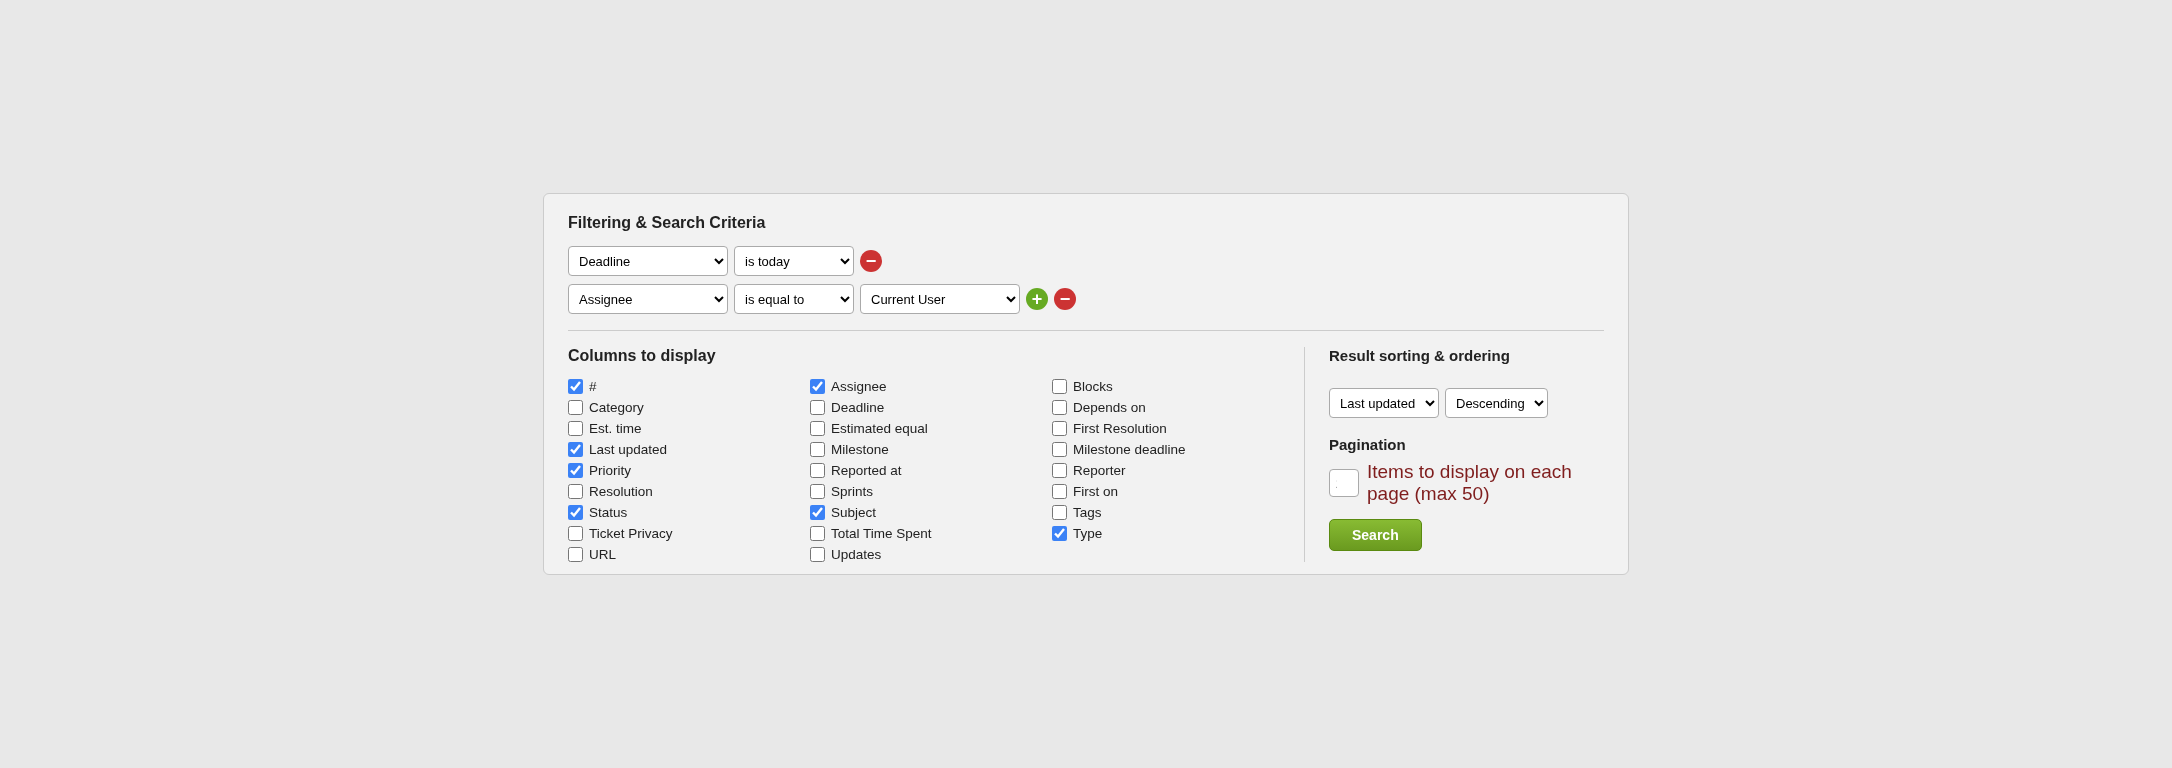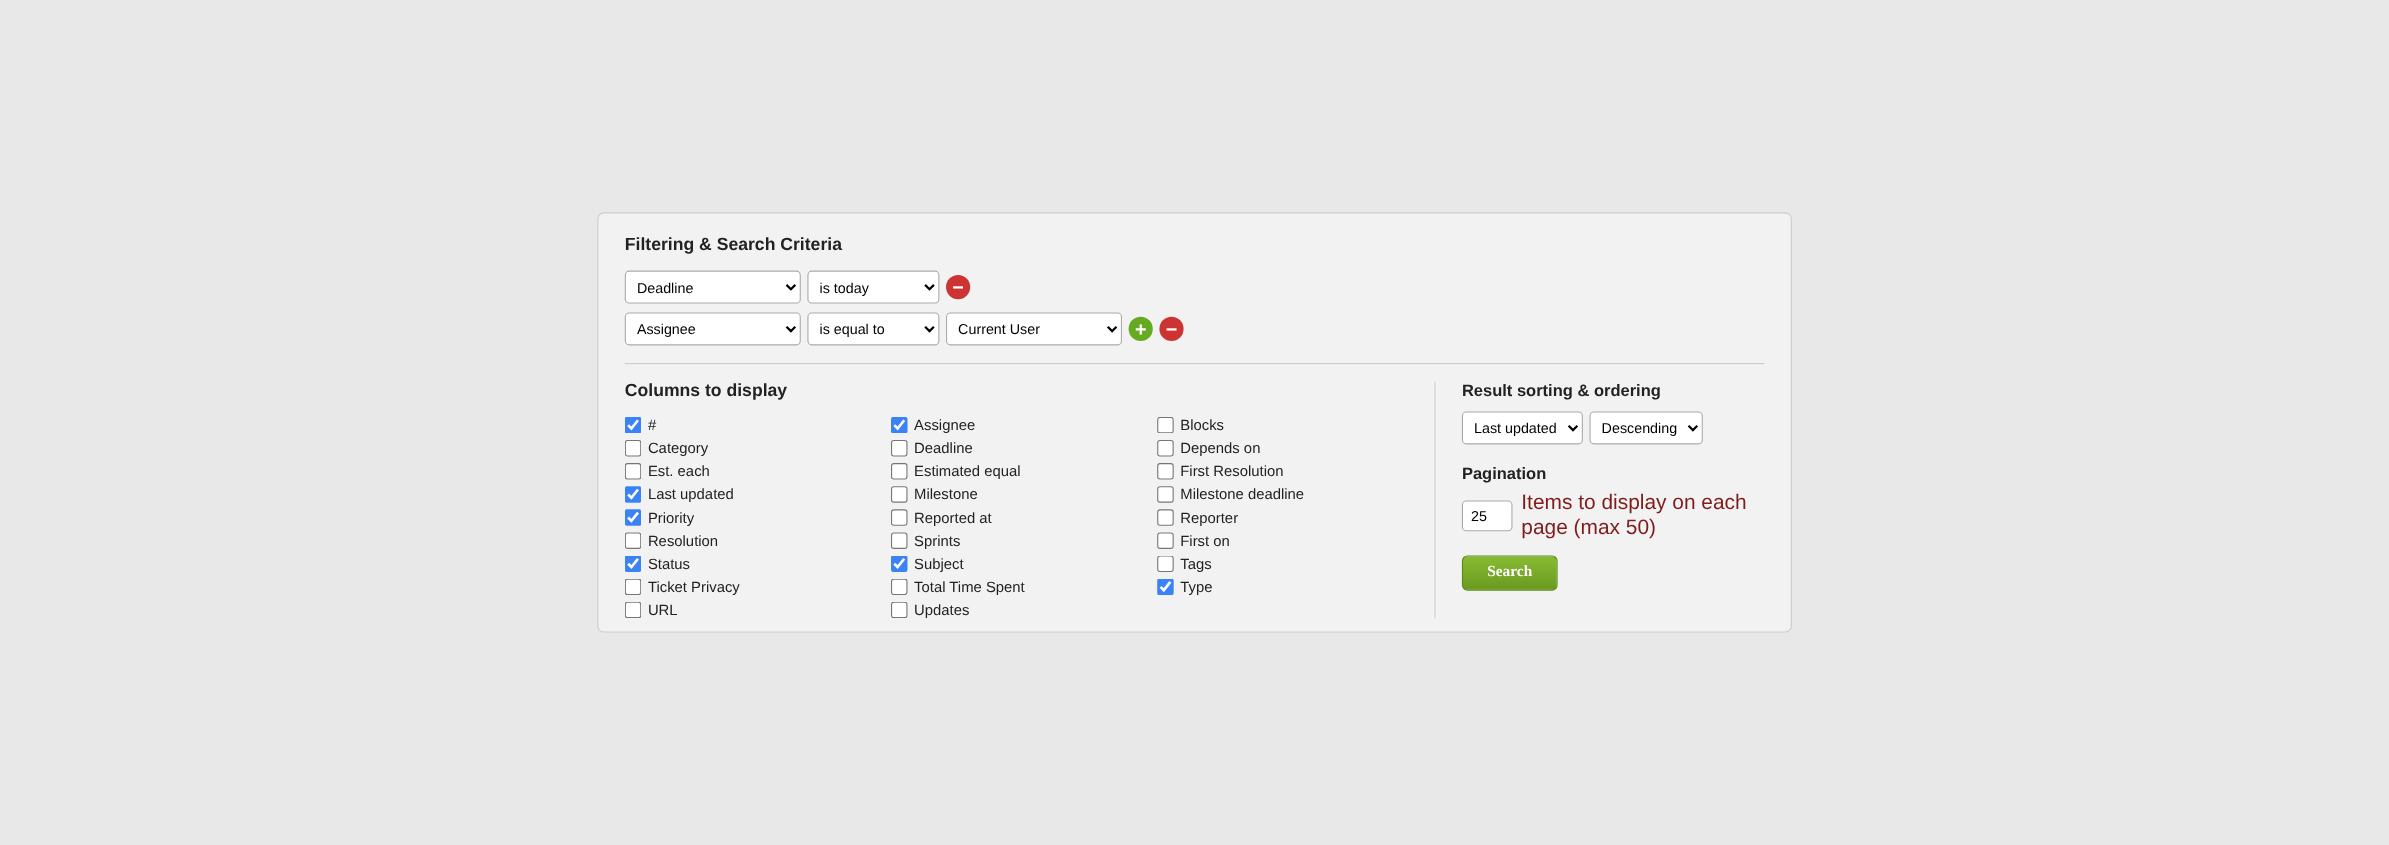--- a/index.html
+++ b/index.html
@@ -95,21 +95,21 @@
       flex-shrink: 0;
     }
     .right-section {
       width: 300px;
       flex-shrink: 0;
       border-left: 1px solid #ccc;
       padding-left: 24px;
     }
     .right-section .section-title {
       font-size: 15px;
-      margin-bottom: 10px;
+      margin-bottom: 24px;
     }
     .sort-row {
       display: flex;
       gap: 6px;
       margin-bottom: 18px;
     }
     .sort-select {
       appearance: auto;
       background: #fff;
       border: 1px solid #aaa;
@@ -126,42 +126,41 @@
       color: #222;
       margin-bottom: 8px;
     }
     .pagination-row {
       display: flex;
       align-items: center;
       gap: 8px;
       margin-bottom: 14px;
     }
     .pagination-input {
-      width: 46px;
+      width: 30px;
       height: 28px;
       border: 1px solid #aaa;
       border-radius: 4px;
       padding: 2px 6px;
       font-size: 13px;
       text-align: center;
     }
     .pagination-label {
       font-size: 19px;
       color: #7f1d1d;
     }
     .search-btn {
       background: linear-gradient(to bottom, #88bb33, #6a9a1f);
       color: #fff;
       border: 1px solid #5a8a10;
       border-radius: 5px;
       padding: 7px 22px;
       font-size: 14px;
       font-weight: bold;
       cursor: pointer;
-      font-family: Liberation Serif, serif;
     }
   </style>
 </head>
 <body>
 
 <div class="container">
   <div class="section-title">Filtering &amp; Search Criteria</div>
 
   <div id="filter-rows-container">
       <div class="filter-row">
@@ -203,21 +202,21 @@
           <label class="checkbox-item">
             <input type="checkbox" style="">
             <span>Deadline</span>
           </label>
           <label class="checkbox-item">
             <input type="checkbox" style="">
             <span>Depends on</span>
           </label>
           <label class="checkbox-item">
             <input type="checkbox" style="">
-            <span>Est. each</span>
+            <span>Est. time</span>
           </label>
           <label class="checkbox-item">
             <input type="checkbox" style="">
             <span>Estimated equal</span>
           </label>
           <label class="checkbox-item">
             <input type="checkbox" style="">
             <span>First Resolution</span>
           </label>
           <label class="checkbox-item">

